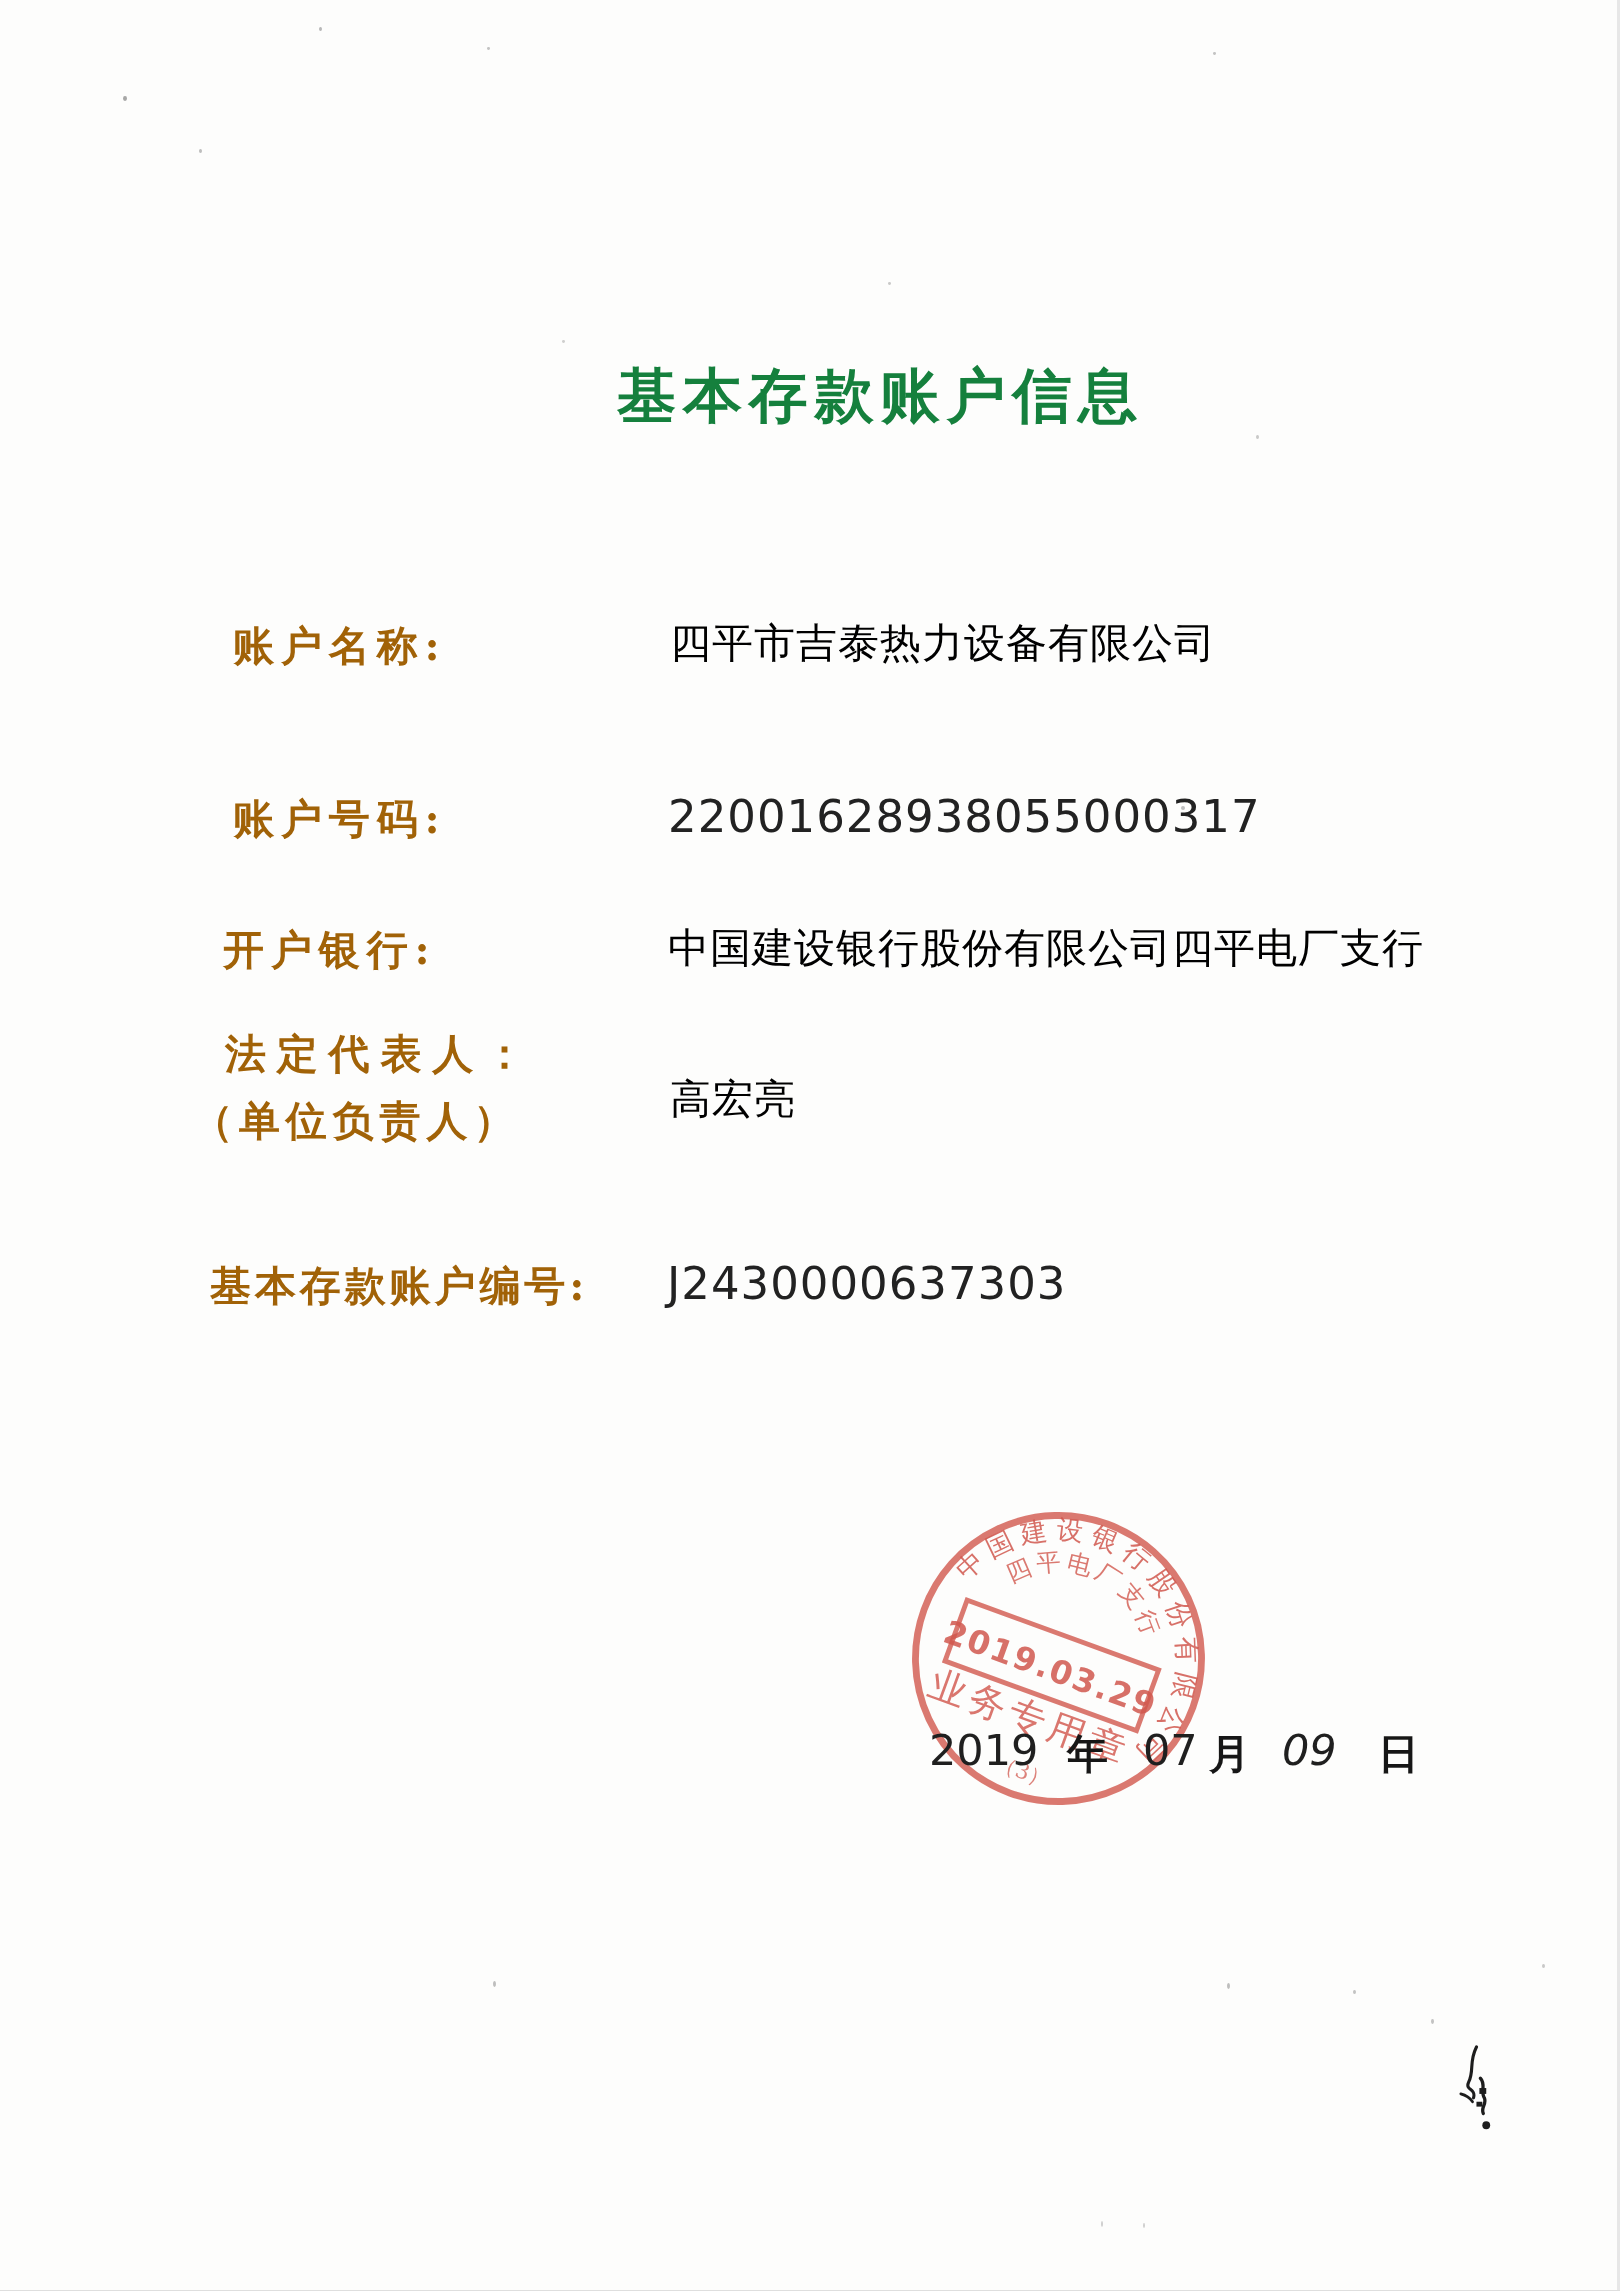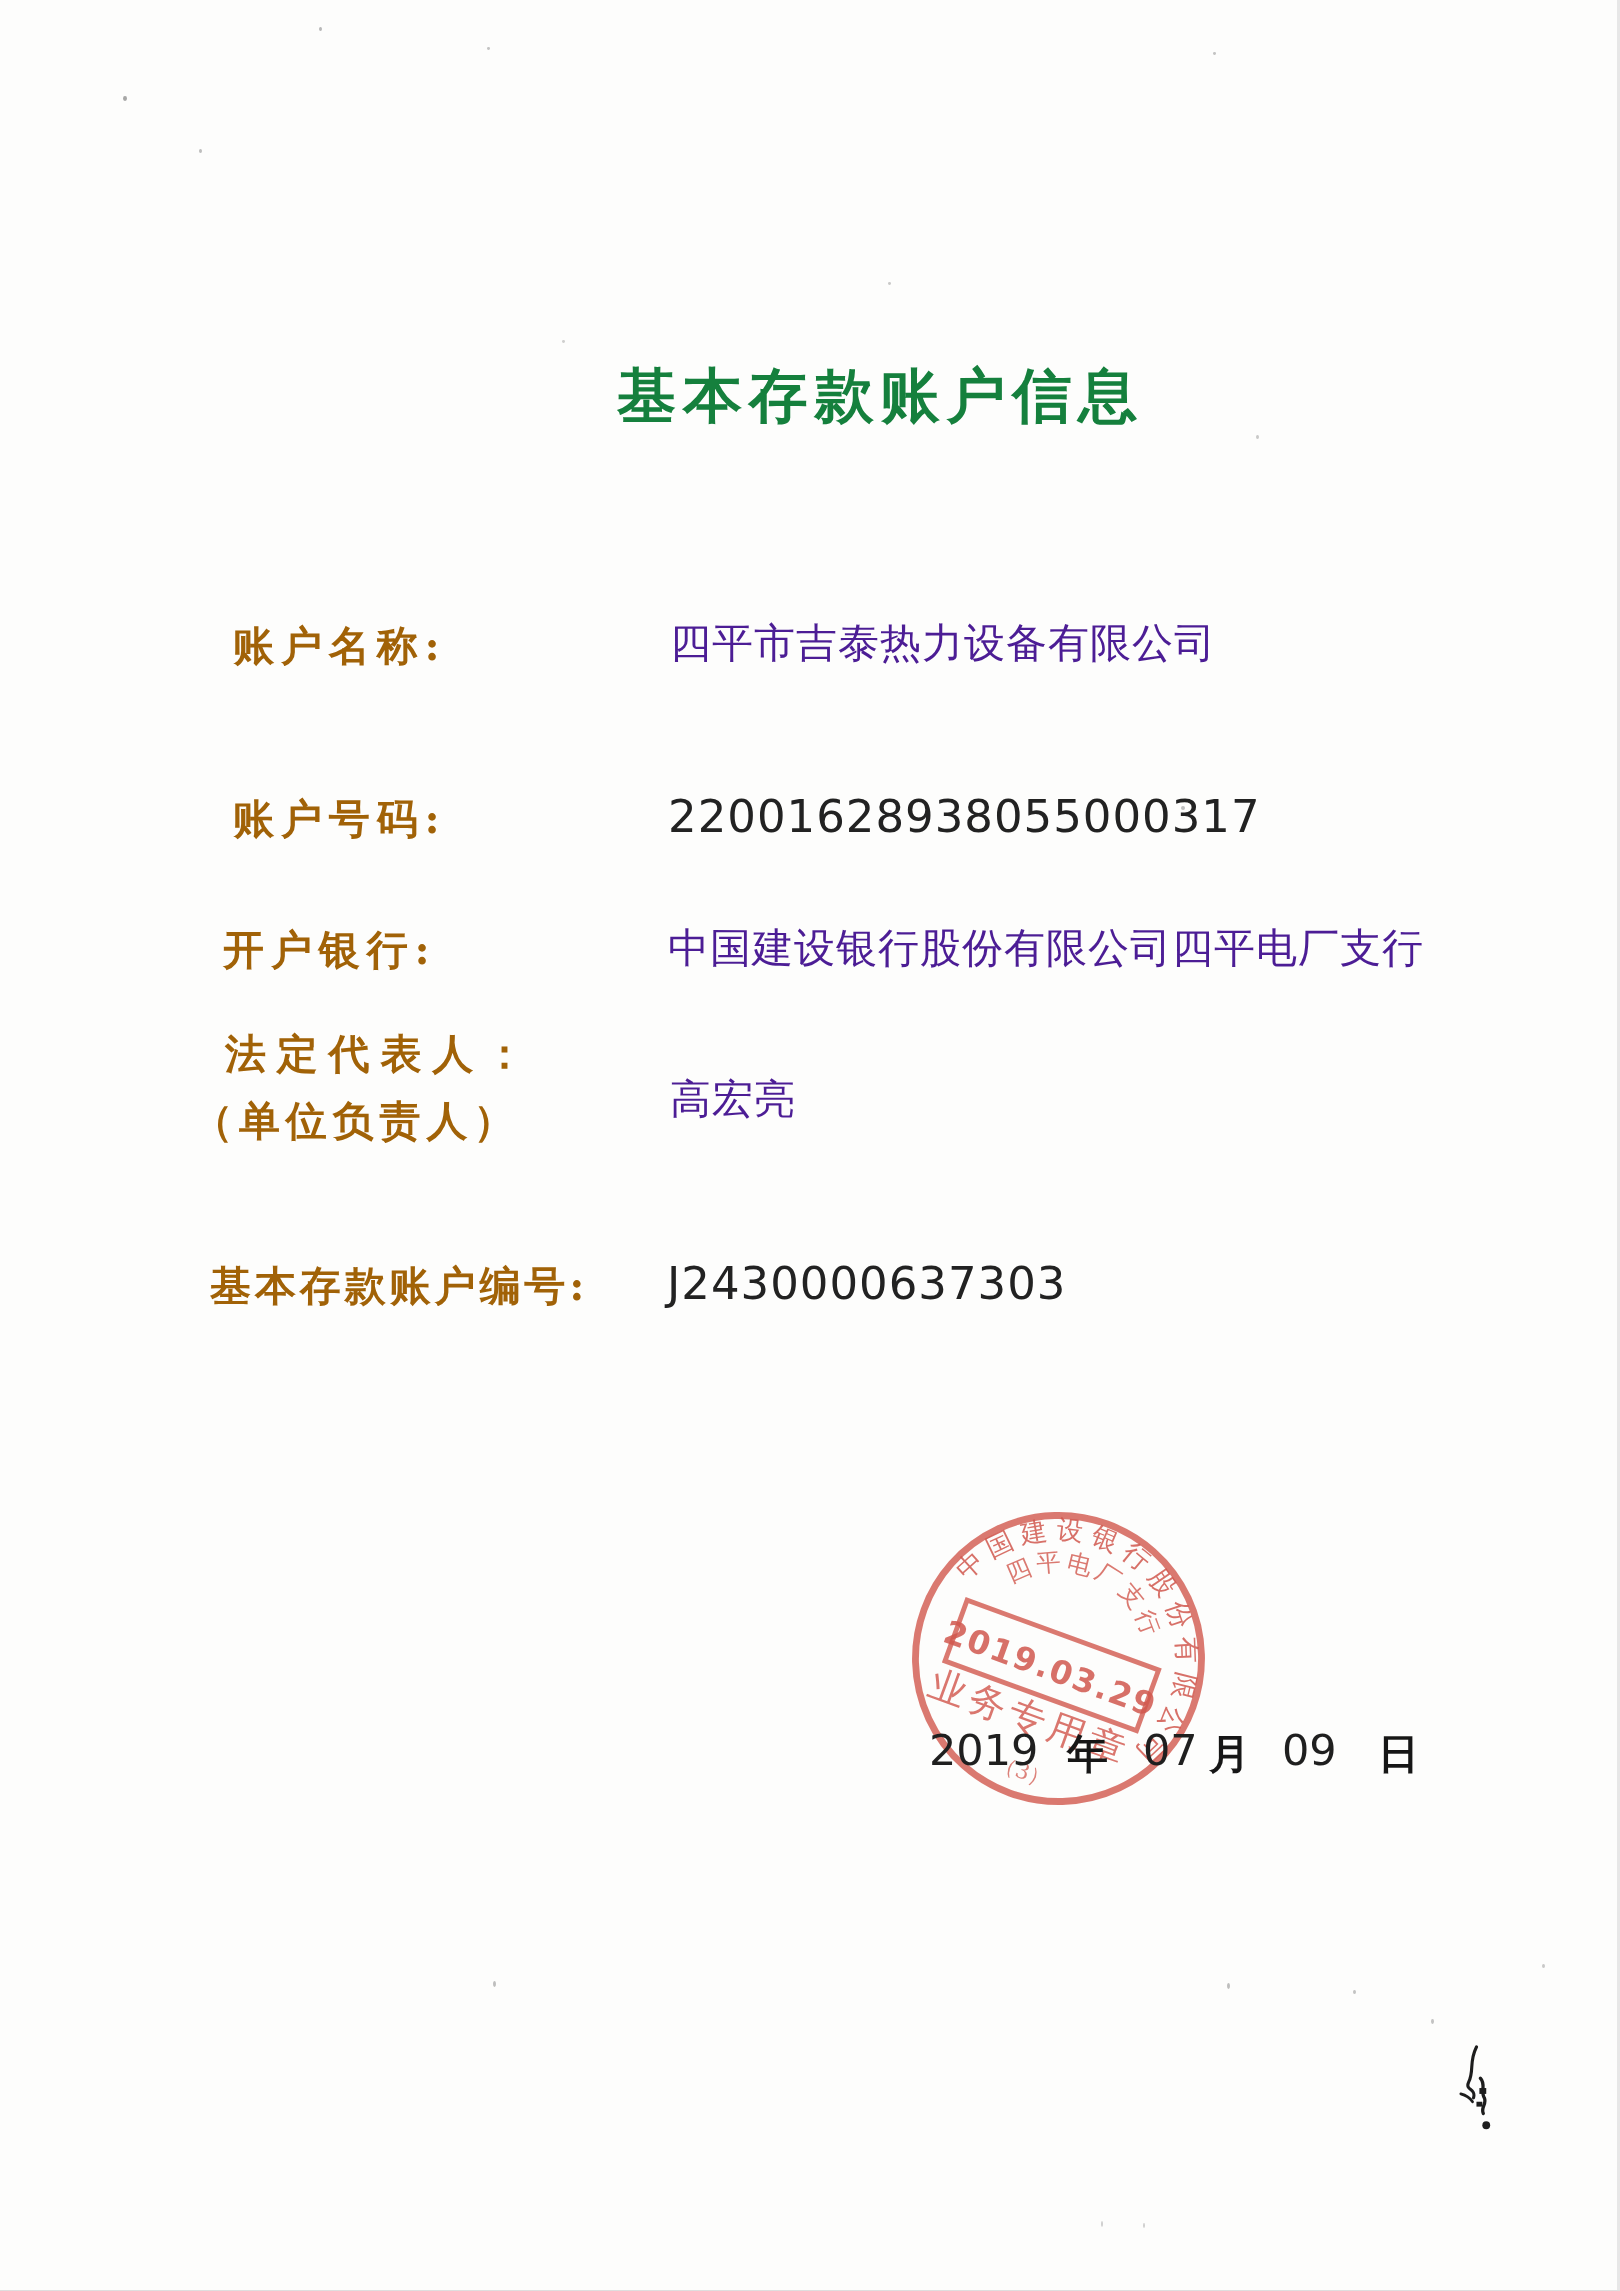--- a/index.html
+++ b/index.html
@@ -10,21 +10,21 @@
   .title{
     position:absolute;left:617px;top:357px;font-size:59px;font-weight:700;
     letter-spacing:6.9px;color:#15803d;white-space:nowrap;
   }
   .label{
     position:absolute;font-size:41px;font-weight:600;letter-spacing:6.9px;
     color:#a16207;white-space:nowrap;
   }
   .value{
     position:absolute;font-size:41px;font-weight:400;letter-spacing:1px;
-    color:#4c1d95;white-space:nowrap;
+    color:#000000;white-space:nowrap;
   }
   .num{
     font-family:"DejaVu Sans","Liberation Sans",sans-serif;
     font-size:45px;letter-spacing:1px;color:#222;font-weight:400;
   }
   #lbl1{left:233px;top:619px;}
   #val1{left:670px;top:616px;}
   #lbl2{left:233px;top:792px;}
   #val2{left:668px;top:790px;}
   #lbl3{left:223px;top:923px;text-align:right;}
@@ -35,21 +35,21 @@
   #lbl5{left:210px;top:1259px;letter-spacing:3.9px;}
   #val5{left:667px;top:1257px;}
   .date-line{position:absolute;left:8px;top:1723px;width:1420px;height:59px;}
   .date-line span{position:absolute;white-space:nowrap;}
   .d-num{font-family:"DejaVu Sans","Liberation Sans",sans-serif;font-size:43px;color:#1f1f1f;}
   .d-cjk{font-size:41px;color:#161616;font-weight:600;}
   .d1{left:921px;top:2px;}
   .d2{left:1059px;top:3.9px;}
   .d3{left:1135px;top:2px;}
   .d4{left:1201px;top:3.9px;}
-  .d5{left:1274px;top:2px;}
+  .d5{left:1274px;top:2px;font-style:italic;}
   .d6{left:1370px;top:3.9px;}
   .stamp{position:absolute;left:890px;top:1490px;mix-blend-mode:multiply;opacity:.92;}
   .stamp text{font-family:"DejaVu Serif","Liberation Serif",serif;}
   .stamp .s-date{font-family:"DejaVu Sans","Liberation Sans",sans-serif;font-weight:600;}
   .scribble{position:absolute;left:1447px;top:2045px;}
   .speck{position:absolute;border-radius:50%;background:#8a8a8a;}
   .edge-r{position:absolute;right:0;top:0;width:2.9px;height:2292px;background:#e7e7e7;}
   .edge-b{position:absolute;left:0;bottom:0;width:1620px;height:2px;background:#dedede;}
 </style>
 </head>

